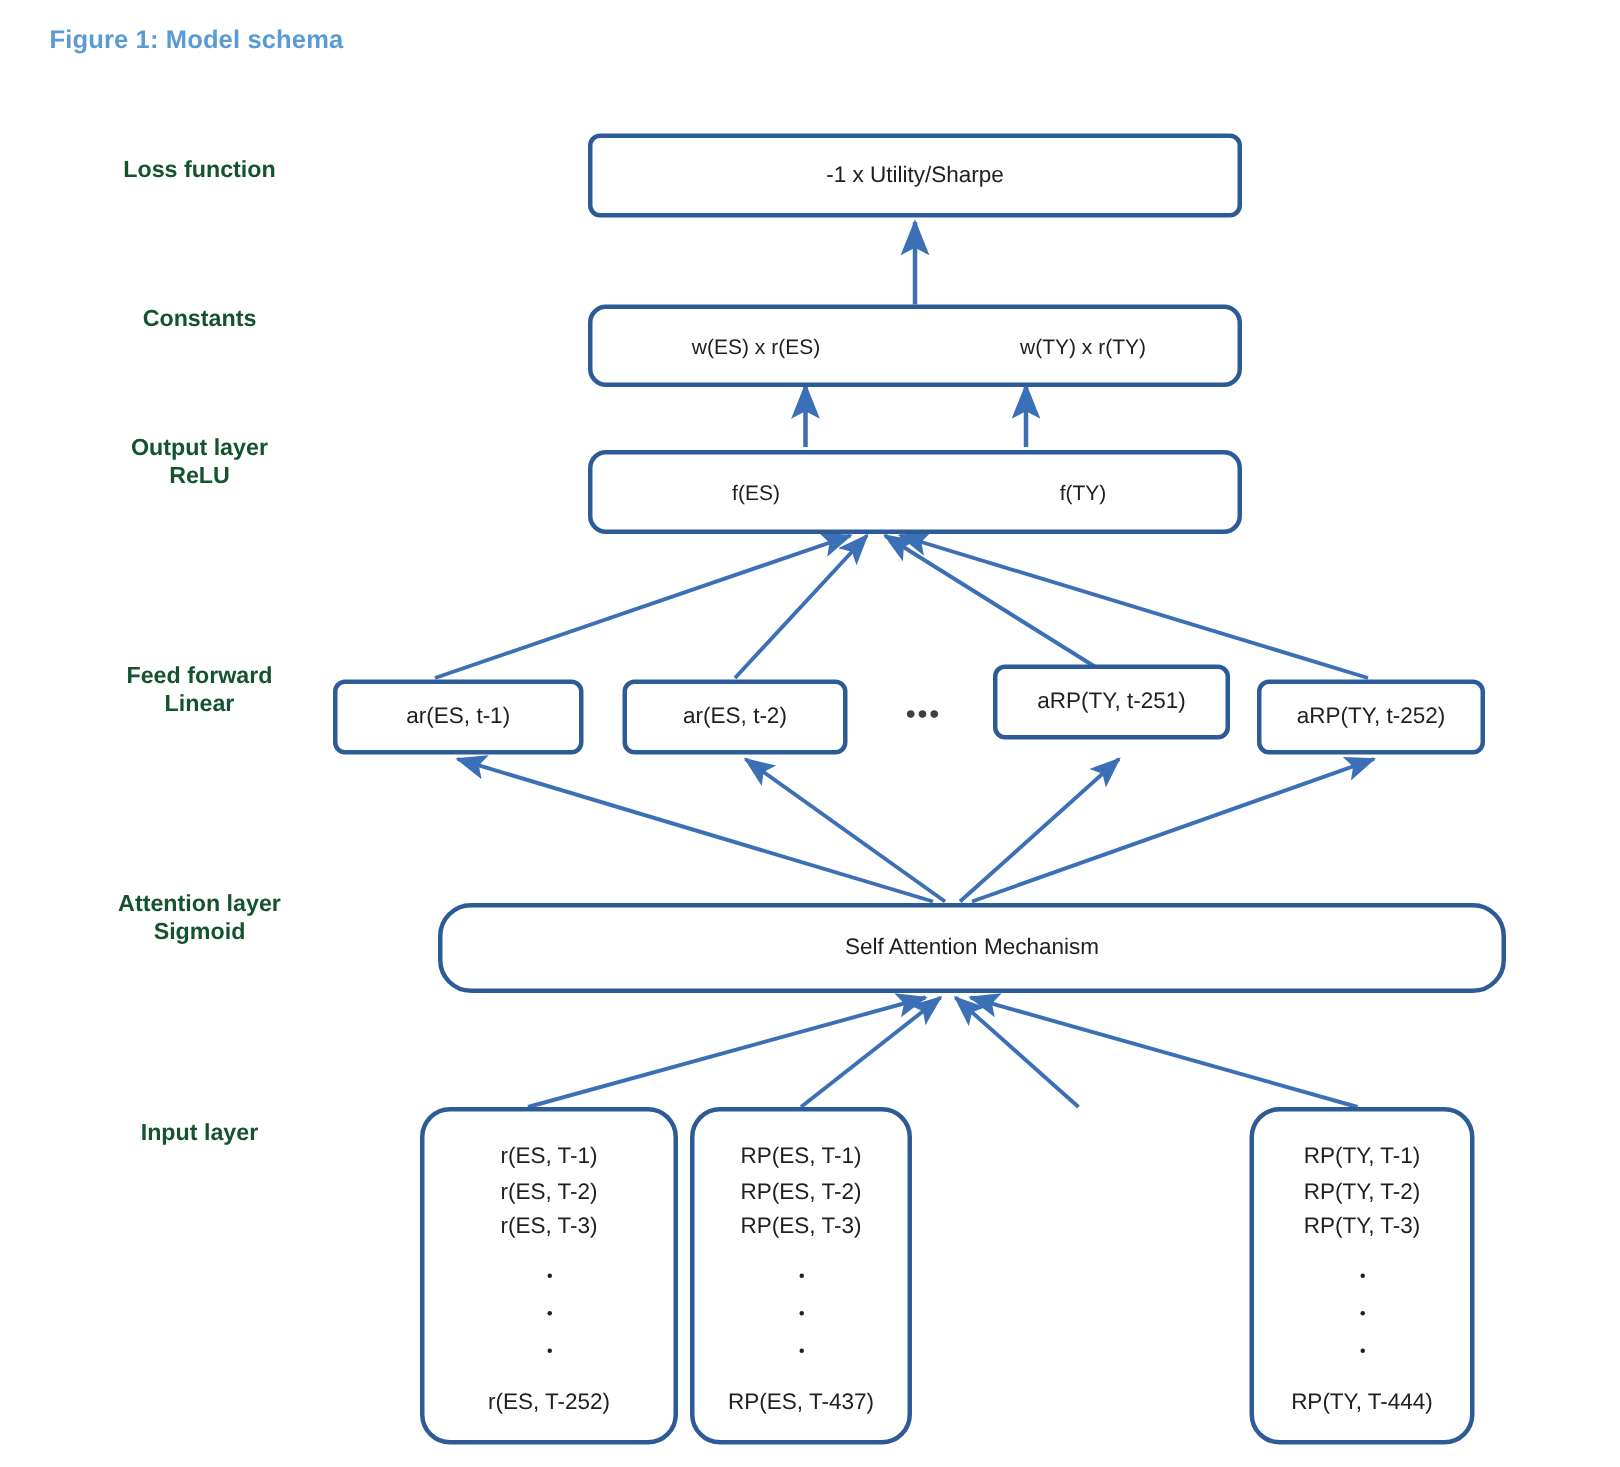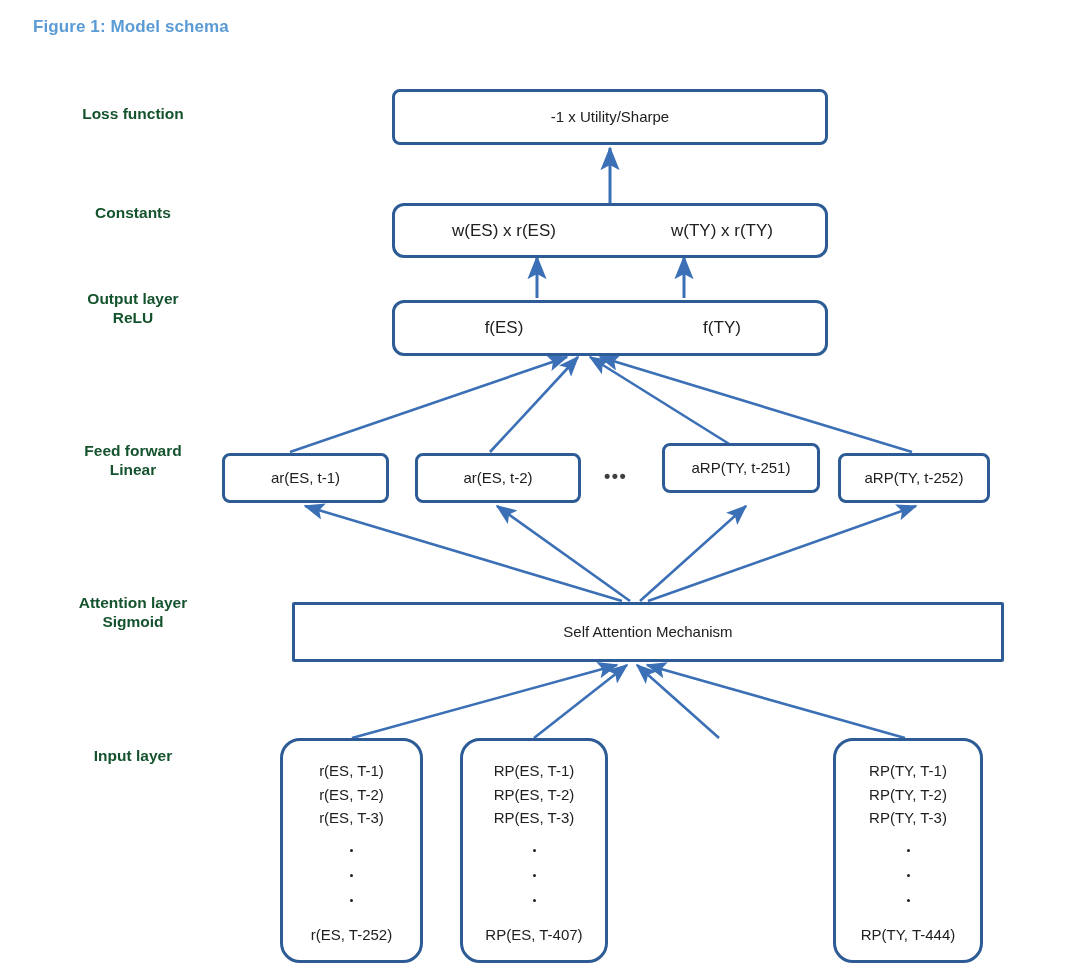--- a/index.html
+++ b/index.html
@@ -41,36 +41,36 @@
     border: 3px solid #2d5b96;
     background: #ffffff;
     display: flex;
     align-items: center;
     justify-content: center;
     color: #202020;
     font-size: 15px;
     line-height: 1.25;
   }
   .node.rounded-lg { border-radius: 8px; }
-  .node.rounded-xl { border-radius: 2px; }
+  .node.rounded-xl { border-radius: 22px; }
   .node-split {
     position: absolute;
     box-sizing: border-box;
     border: 3px solid #2d5b96;
     background: #ffffff;
     border-radius: 12px;
   }
   .split-cell {
     position: absolute;
     top: 0;
     bottom: 0;
     display: flex;
     align-items: center;
     justify-content: center;
-    font-size: 17px;
+    font-size: 14px;
     color: #202020;
   }
   .stack {
     position: absolute;
     box-sizing: border-box;
     border: 3px solid #2d5b96;
     background: #ffffff;
     border-radius: 20px;
     display: flex;
     flex-direction: column;
@@ -168,57 +168,57 @@
   </div>
 
   <div class="node-split" style="left:392px; top:300px; width:436px; height:56px;">
     <div class="split-cell" style="left:0; width:218px;">f(ES)</div>
     <div class="split-cell" style="left:218px; width:218px;">f(TY)</div>
   </div>
 
   <div class="node rounded-lg" style="left:222px; top:453px; width:167px; height:50px;">
     <span>ar(ES, t-1)</span>
   </div>
-  <div class="node rounded-lg" style="left:415px; top:453px; width:166px; height:50px;text-align:right;">
+  <div class="node rounded-lg" style="left:415px; top:453px; width:150px; height:50px;text-align:right;">
     <span>ar(ES, t-2)</span>
   </div>
   <div class="ellipsis-h" style="left:604px; top:466px;">•••</div>
   <div class="node rounded-lg" style="left:662px; top:443px; width:158px; height:50px;">
     <span>aRP(TY, t-251)</span>
   </div>
   <div class="node rounded-lg" style="left:838px; top:453px; width:152px; height:50px;">
     <span>aRP(TY, t-252)</span>
   </div>
 
   <div class="node rounded-xl" style="left:292px; top:602px; width:712px; height:60px;">
     <span>Self Attention Mechanism</span>
   </div>
 
-  <div class="stack" style="left:280px; top:738px; width:143px; height:225px;">
+  <div class="stack" style="left:280px; top:738px; width:172px; height:225px;">
     <div class="line">r(ES, T-1)</div>
     <div class="line">r(ES, T-2)</div>
     <div class="line">r(ES, T-3)</div>
     <div class="dots">
       <span></span>
         <span></span>
         <span></span>
     </div>
     <div class="line">r(ES, T-252)</div>
   </div>
 
   <div class="stack" style="left:460px; top:738px; width:148px; height:225px;">
     <div class="line">RP(ES, T-1)</div>
     <div class="line">RP(ES, T-2)</div>
     <div class="line">RP(ES, T-3)</div>
     <div class="dots">
       <span></span>
         <span></span>
         <span></span>
     </div>
-    <div class="line">RP(ES, T-407)</div>
+    <div class="line">RP(ES, T-437)</div>
   </div>
 
 
   <div class="stack" style="left:833px; top:738px; width:150px; height:225px;">
     <div class="line">RP(TY, T-1)</div>
     <div class="line">RP(TY, T-2)</div>
     <div class="line">RP(TY, T-3)</div>
     <div class="dots">
       <span></span>
         <span></span>

